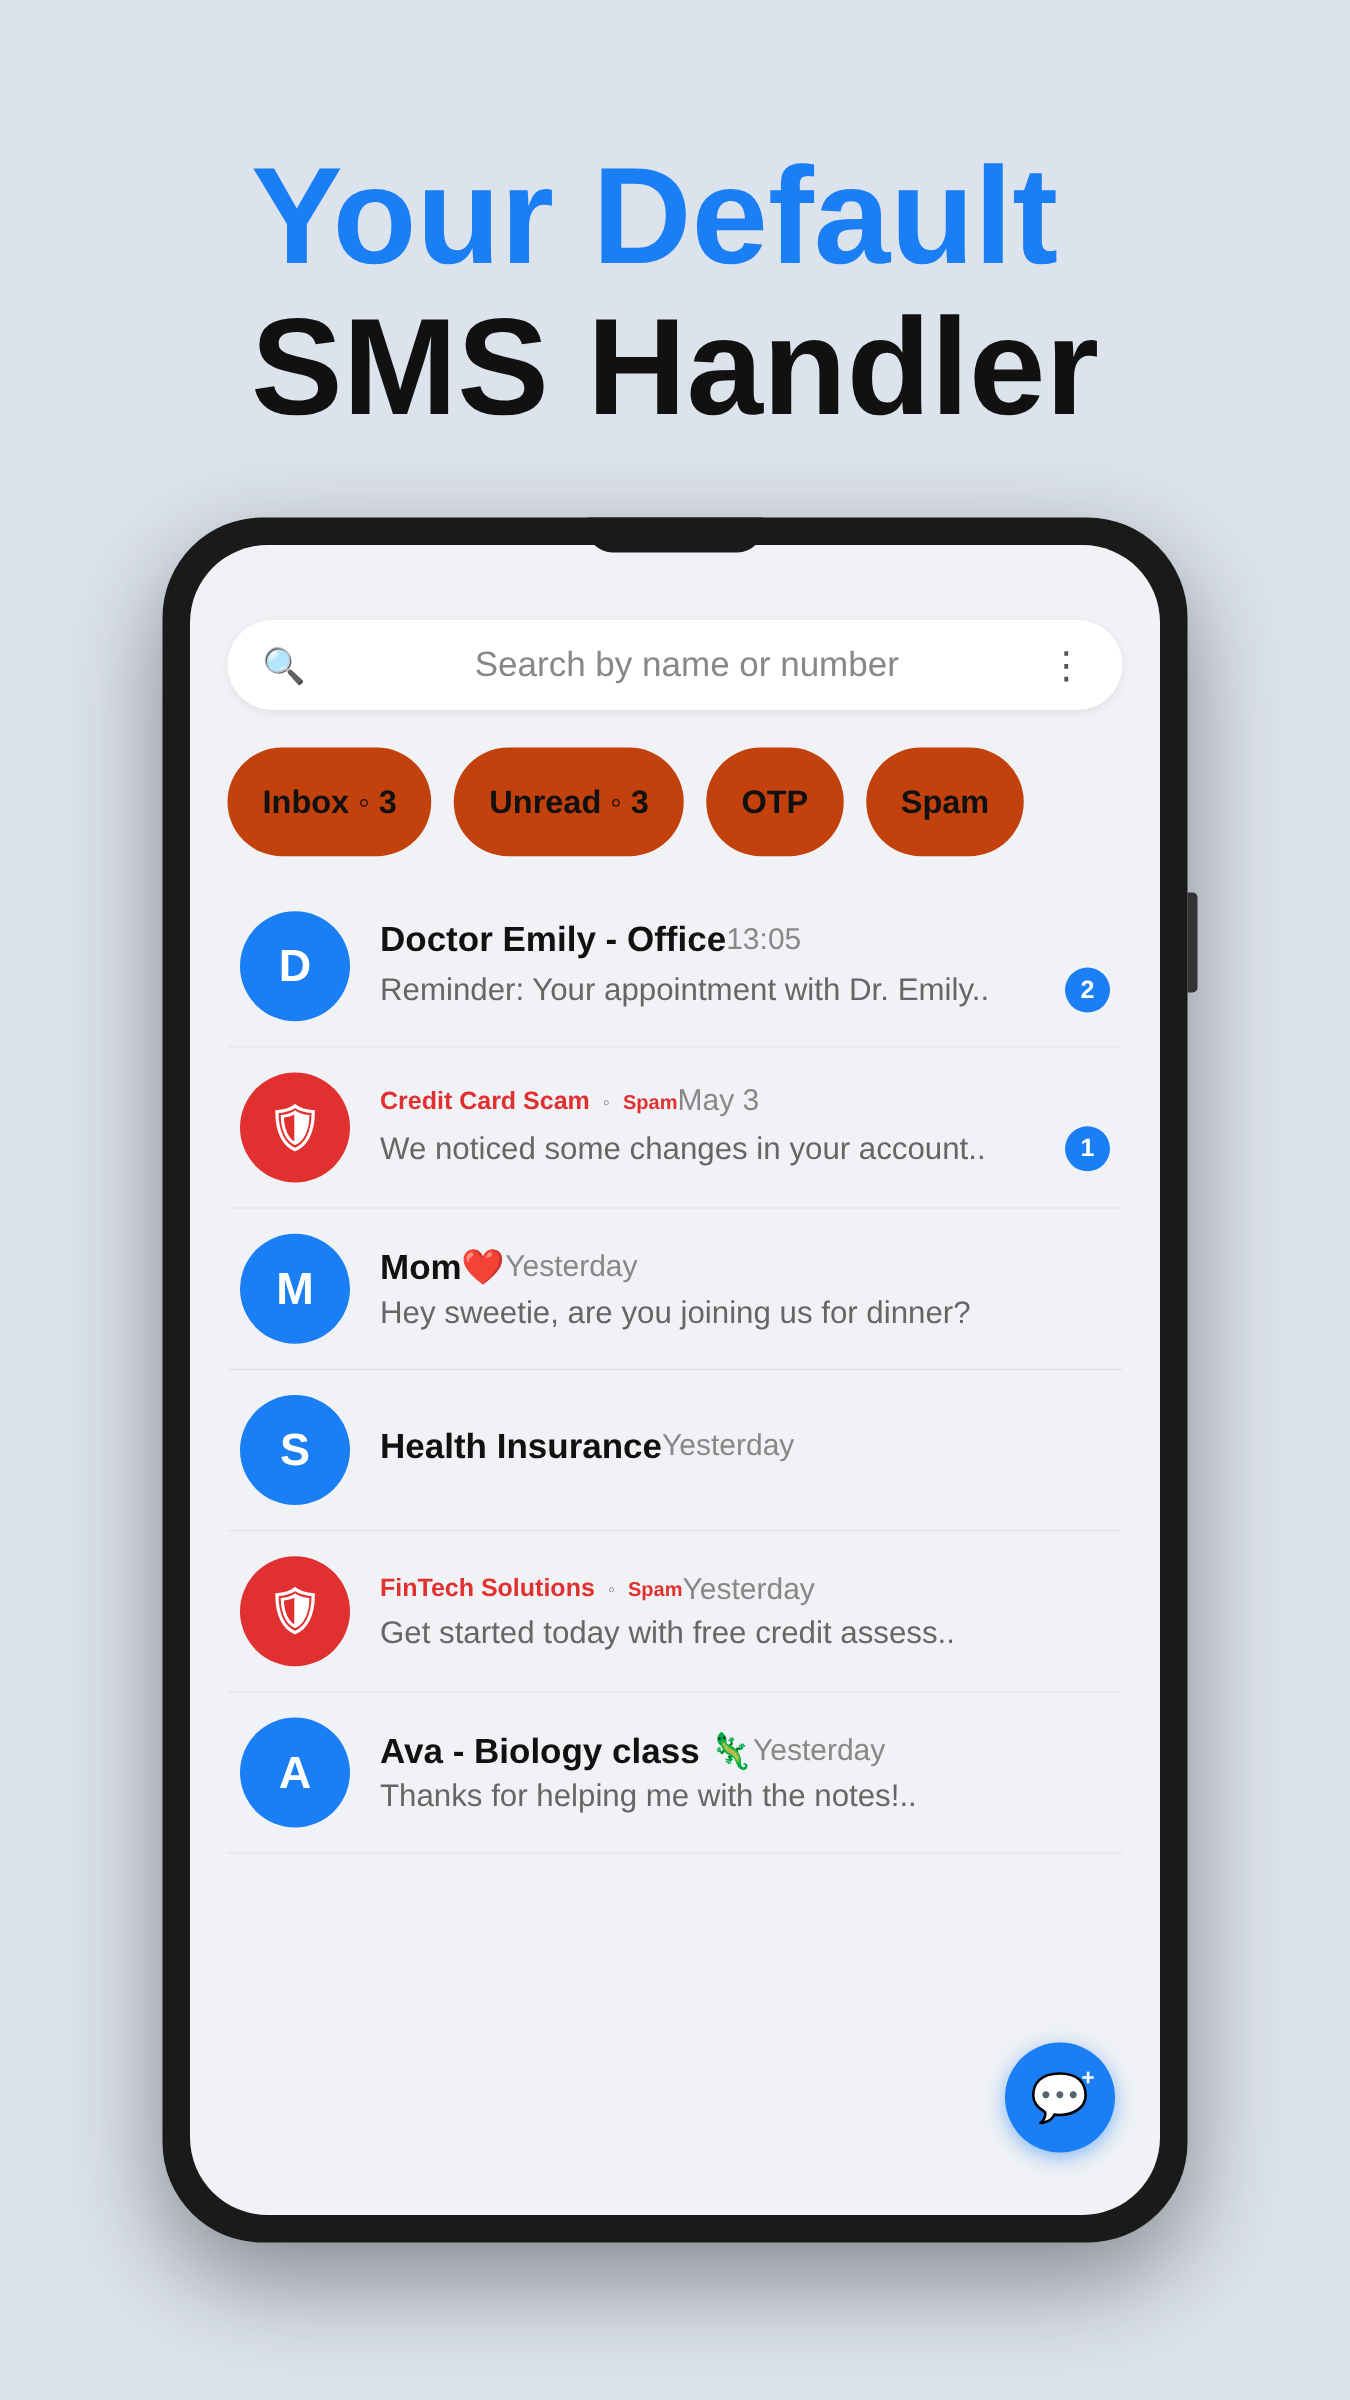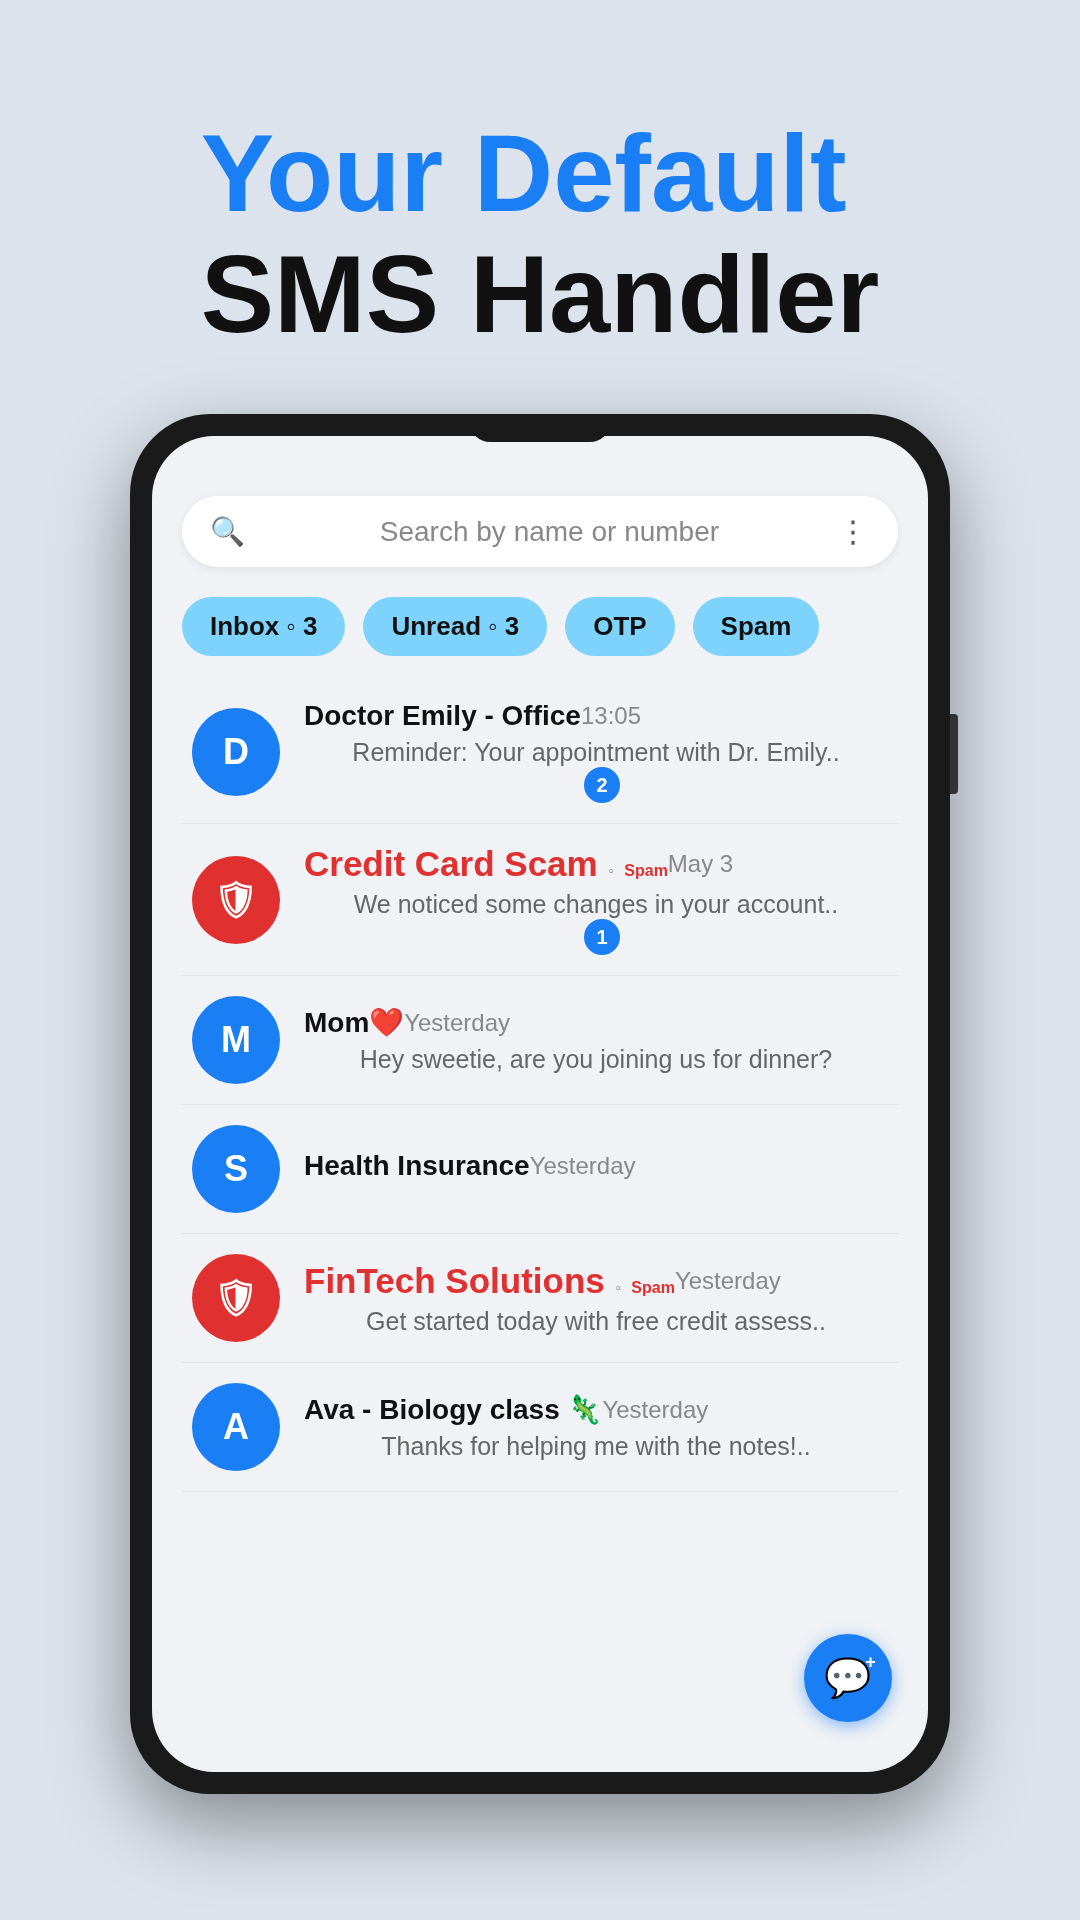--- a/index.html
+++ b/index.html
@@ -131,23 +131,23 @@
     }
 
     
     .filter-tabs {
       display: flex;
       gap: 18px;
       margin-bottom: 24px;
     }
 
     .filter-tab {
-      background: #7dd3fc;
+      background: #c2410c;
       border-radius: 50px;
-      padding: 14px 28px;
+      padding: 28px 28px;
       font-size: 26px;
       font-weight: 600;
       color: #111;
       border: none;
       cursor: pointer;
       white-space: nowrap;
     }
 
     
     .message-list {
@@ -193,21 +193,21 @@
       margin-bottom: 6px;
     }
 
     .msg-name {
       font-size: 28px;
       font-weight: 700;
       color: #111;
     }
 
     .msg-name-spam {
-      font-size: 35px;
+      font-size: 20px;
       font-weight: 700;
       color: #e03030;
     }
 
     .spam-label {
       color: #e03030;
       font-weight: 800;
     }
 
     .msg-dot {
@@ -218,21 +218,20 @@
     .msg-time {
       font-size: 24px;
       color: #888;
       white-space: nowrap;
     }
 
     .msg-preview-row {
       display: flex;
       align-items: center;
       justify-content: flex-end;
-      flex-direction: column;
     }
 
     .msg-preview {
       font-size: 25px;
       color: #666;
       overflow: hidden;
       text-overflow: ellipsis;
       white-space: nowrap;
       flex: 1;
     }

